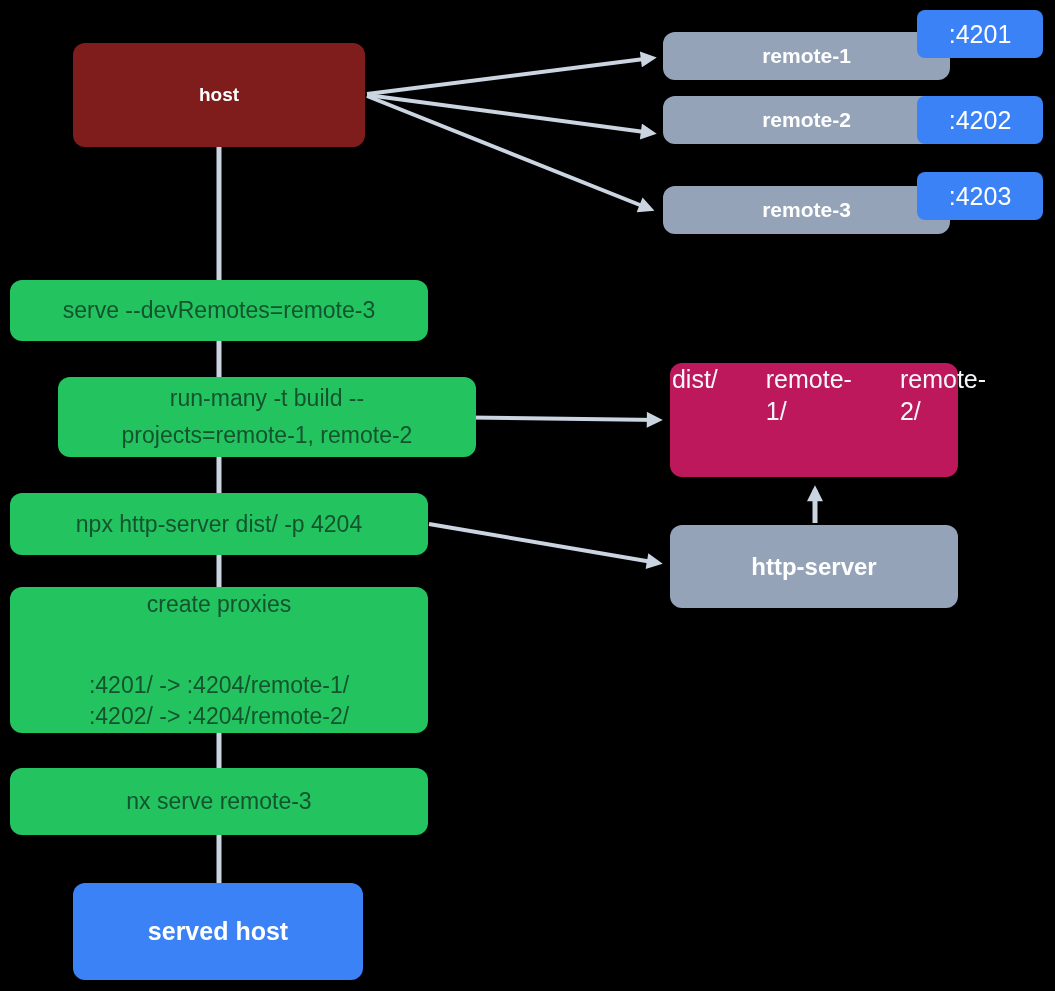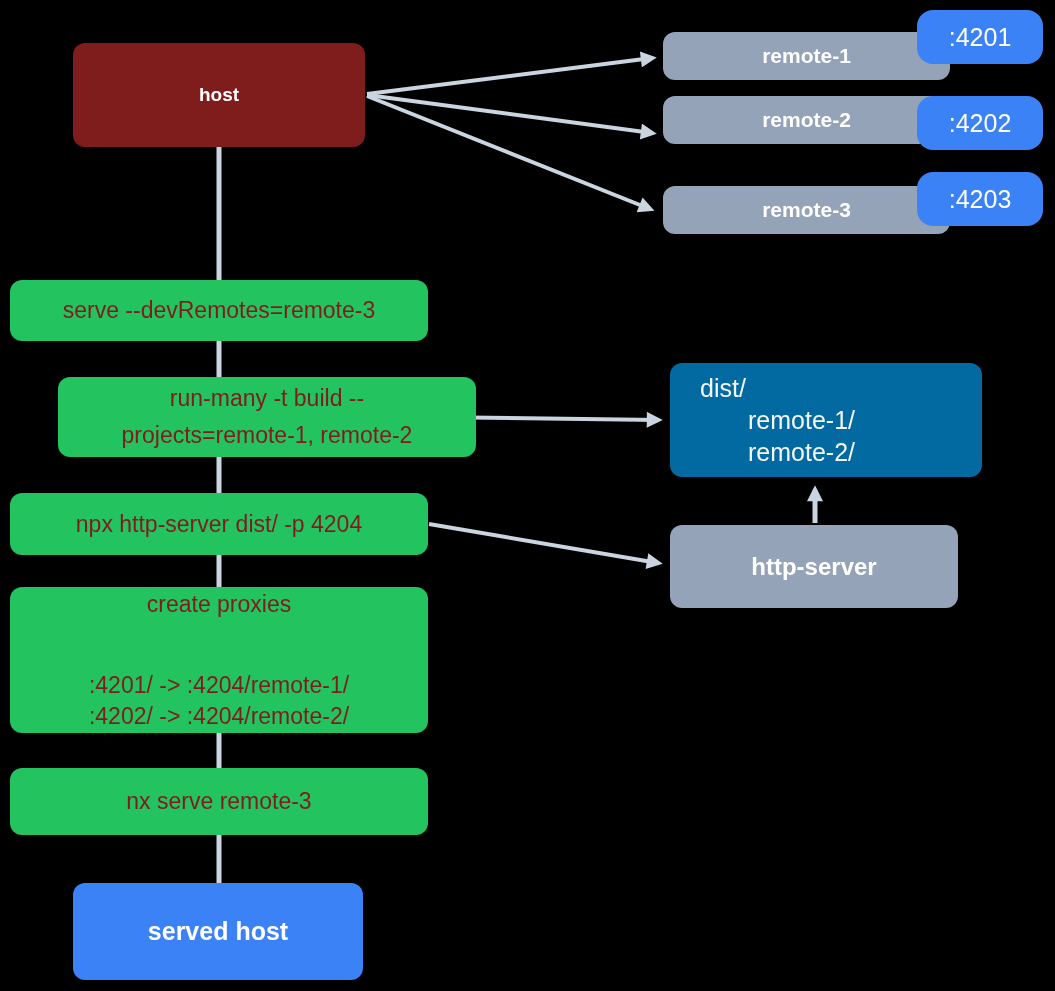--- a/index.html
+++ b/index.html
@@ -26,47 +26,47 @@
     text-align:center;
   }
   .node--host      { left:73px;  top:43px;  width:292px; height:104px; background:#7f1d1d; font-weight:bold; font-size:19px; }
   .node--served    { left:73px;  top:883px; width:290px; height:97px;  background:#3b82f6; font-weight:bold; font-size:25px; }
   .node--remote    { left:663px; width:287px; height:48px; background:#94a3b8; font-weight:bold; font-size:21px; }
   .node--remote-1  { top:32px; }
   .node--remote-2  { top:96px; }
   .node--remote-3  { top:186px; }
   .badge {
     position:absolute;
-    left:917px; width:126px; height:54px;
+    left:917px; width:126px; height:48px;
     background:#3b82f6;
-    border-radius:16px;
+    border-radius:8px;
     display:flex; align-items:center; justify-content:center;
     color:#fff; font-size:25px;
     z-index:2;
   }
   .badge--1 { top:10px; }
   .badge--2 { top:96px; }
   .badge--3 { top:172px; }
   .node--cmd {
     left:10px; width:418px;
     background:#23c360;
     font-size:23px;
-    color:#7f1d1d;
+    color:#14532d;
     flex-direction:column;
   }
   .node--cmd-serve   { top:280px; height:61px; }
   .node--cmd-build   { top:377px; height:80px; line-height:37px;margin-left:48px; }
   .node--cmd-http    { top:493px; height:62px; }
   .node--cmd-proxies { top:587px; height:146px; line-height:31px; }
   .node--cmd-nxserve { top:768px; height:67px; }
   .proxies-title { margin-bottom:50px; }
   .node--dist {
-    left:670px; top:363px; width:312px; height:114px;
-    background:#0369a1;
-    flex-direction:column;
+    left:670px; top:363px; width:288px; height:114px;
+    background:#be185d;
+    flex-direction:row;
     align-items:flex-start;
     justify-content:center;
     padding-left:30px;
     font-size:25px;
     color:#f4f7fa;
     line-height:32px;
     text-align:left;
   }
   .dist-indent { padding-left:48px; }
   .node--httpserver {

